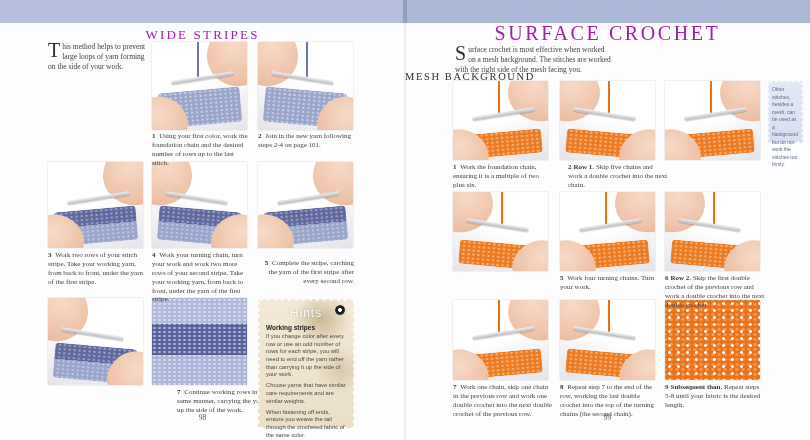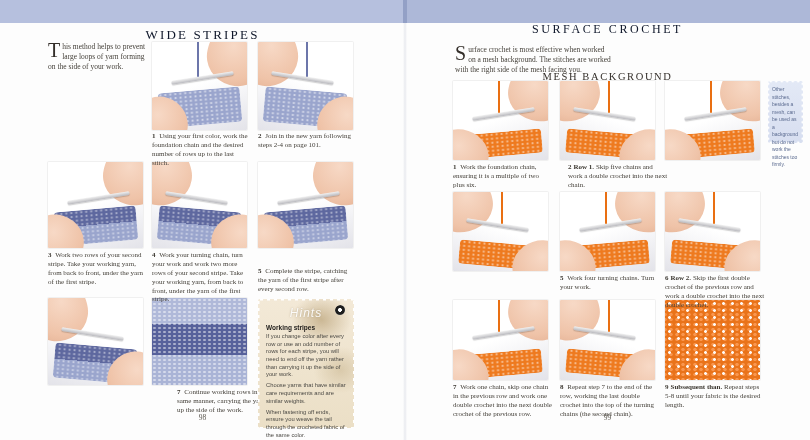--- a/index.html
+++ b/index.html
@@ -6,25 +6,25 @@
   .spread{position:relative;width:810px;height:440px;background:#fdfdfd;overflow:hidden;
           font-family:"Liberation Serif", serif;color:#45413a;}
   .band{position:absolute;left:0;top:0;width:810px;height:23px;
         background:linear-gradient(90deg,#b6c0de 0 49.8%,#93a0c6 49.8% 50.2%,#adb8d8 50.2%);}
   .spine{position:absolute;left:403px;top:23px;width:4px;height:417px;
          background:linear-gradient(90deg,rgba(255,255,255,0),rgba(110,120,155,.14),rgba(255,255,255,0));}
   .page{position:absolute;top:0;width:405px;height:440px;}
   .page.left{left:0;}
   .page.right{left:405px;}
 
-  .title{position:absolute;left:0;width:100%;text-align:center;color:#0f172a;
+  .title{position:absolute;left:0;width:100%;text-align:center;color:#a21caf;
          font-weight:400;letter-spacing:2.2px;}
   .title.l{top:27px;font-size:13px;}
-  .title.r{top:22px;font-size:12px;letter-spacing:2.6px;}
-  .subheading{position:absolute;left:0;top:71px;width:100%;text-align:center;color:#332e29;
+  .title.r{top:22px;font-size:20px;letter-spacing:2.6px;}
+  .subheading{position:absolute;left:0;top:71px;width:100%;color:#332e29;
               font-size:10.5px;letter-spacing:1.6px;}
 
   .intro{position:absolute;font-size:7.5px;line-height:1.3;color:#45413a;}
   .intro .dropcap{float:left;font-size:20px;line-height:16px;padding-right:2px;color:#332e29;}
   .intro.l{left:48px;top:42px;width:100px;}
   .intro.r{left:50px;top:45px;width:158px;}
 
   .photo{position:absolute;overflow:hidden;border-radius:1px;
          background:linear-gradient(160deg,#ffffff 48%,#ededf1 82%,#e3e3e9);
          box-shadow:0 0 0 1px rgba(0,0,0,.05);}
@@ -70,21 +70,21 @@
       radial-gradient(circle 2px,#fff 1.5px,transparent 2px),
       radial-gradient(circle 2px,#fff 1.5px,transparent 2px),
       radial-gradient(ellipse 45% 28% at 66% 16%,rgba(193,171,132,.8),transparent 70%),
       radial-gradient(ellipse 40% 26% at 86% 55%,rgba(200,180,142,.55),transparent 70%),
       linear-gradient(180deg,#f3e9d7,#ebdfc6);
     background-size:7px 7px,7px 7px,7px 7px,7px 7px,auto,auto,auto;
     background-position:0 -3.5px,0 calc(100% + 3.5px),-3.5px 0,calc(100% + 3.5px) 0,0 0,0 0,0 0;
     background-repeat:repeat-x,repeat-x,repeat-y,repeat-y,no-repeat,no-repeat,no-repeat;
     padding:0;}
   .hints-title{margin:7px 0 4px;text-align:center;font-size:12px;color:rgba(255,255,255,.92);
-    letter-spacing:1px;text-shadow:0 0 2px rgba(150,130,95,.6);font-style:italic;}
+    letter-spacing:1px;text-shadow:0 0 2px rgba(150,130,95,.6);}
   .grommet{position:absolute;right:8px;top:6px;width:11px;height:11px;border-radius:50%;
     background:radial-gradient(circle at 45% 45%,#ffffff 0 1.8px,#1d1d1d 2.2px 4.4px,#6b6b6b 4.9px,transparent 5.4px);}
   .hints-body{padding:0 8px 6px;}
   .hints-heading{font-size:6.5px;font-weight:700;color:#1f1d1a;margin:0 0 2px;}
   .hints-p{font-size:5.8px;line-height:1.32;color:#4c4a45;margin:0 0 3.5px;}
 
   .note-box{left:363px;top:81px;width:35px;height:62px;
     font-family:"Liberation Sans", sans-serif;
     background-image:
       radial-gradient(circle 1.6px,#fff 1.2px,transparent 1.6px),
@@ -150,23 +150,23 @@
         <i class="fab"></i>
         <i class="hand hL"></i>
         <i class="hand hR"></i>
         <i class="hook"></i>
         <i class="yarn"></i>
       </div>
     <div class="photo sw-blue" style="left:152px;top:298px;width:95px;height:87px;"></div>
 
     <div class="cap" style="left:152px;top:132px;width:98px;"><b class="n">1</b><b class="lead"></b> <span>Using your first color, work the foundation chain and the desired number of rows up to the last stitch.</span></div>
     <div class="cap" style="left:258px;top:132px;width:95px;"><b class="n">2</b><b class="lead"></b> <span>Join in the new yarn following steps 2-4 on page 101.</span></div>
-    <div class="cap" style="left:48px;top:251px;width:98px;"><b class="n">3</b><b class="lead"></b> <span>Work two rows of your second stripe. Take your working yarn, from back to front, under the yarn of the first stripe.</span></div>
+    <div class="cap" style="left:48px;top:251px;width:98px;"><b class="n">3</b><b class="lead"></b> <span>Work two rows of your stitch stripe. Take your working yarn, from back to front, under the yarn of the first stripe.</span></div>
     <div class="cap" style="left:152px;top:251px;width:98px;"><b class="n">4</b><b class="lead"></b> <span>Work your turning chain, turn your work and work two more rows of your second stripe. Take your working yarn, from back to front, under the yarn of the first stripe.</span></div>
-    <div class="cap" style="left:258px;top:267px;width:96px;"><b class="n">5</b><b class="lead"></b> <span>Complete the stripe, catching the yarn of the first stripe after every second row.</span></div>
+    <div class="cap" style="left:258px;top:259px;width:96px;text-align:right;"><b class="n">5</b><b class="lead"></b> <span>Complete the stripe, catching the yarn of the first stripe after every second row.</span></div>
     <div class="cap" style="left:152px;top:388px;width:98px;margin-left:25px;"><b class="n">7</b><b class="lead"></b> <span>Continue working rows in the same manner, carrying the yarns up the side of the work.</span></div>
 
     <div class="stamp hints-box">
       <span class="grommet"></span>
       <div class="hints-title">Hints</div>
       <div class="hints-body">
         <div class="hints-heading">Working stripes</div>
         <p class="hints-p">If you change color after every row or use an odd number of rows for each stripe, you will need to end off the yarn rather than carrying it up the side of your work.</p>
         <p class="hints-p">Choose yarns that have similar care requirements and are similar weights.</p>
         <p class="hints-p">When fastening off ends, ensure you weave the tail through the crocheted fabric of the same color.</p>

